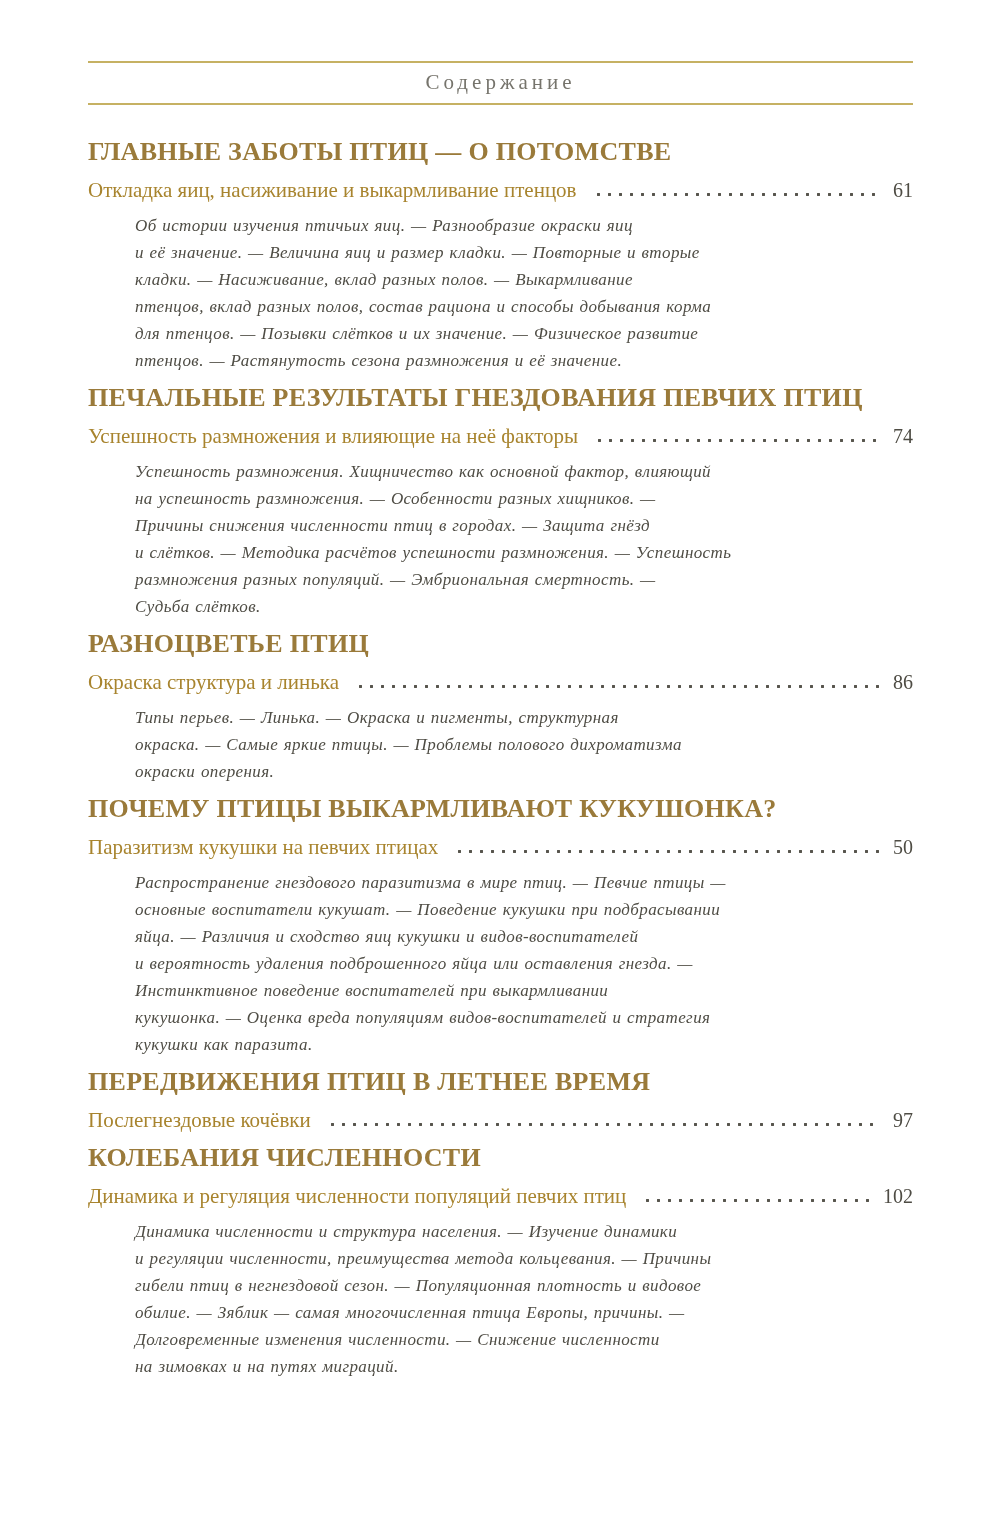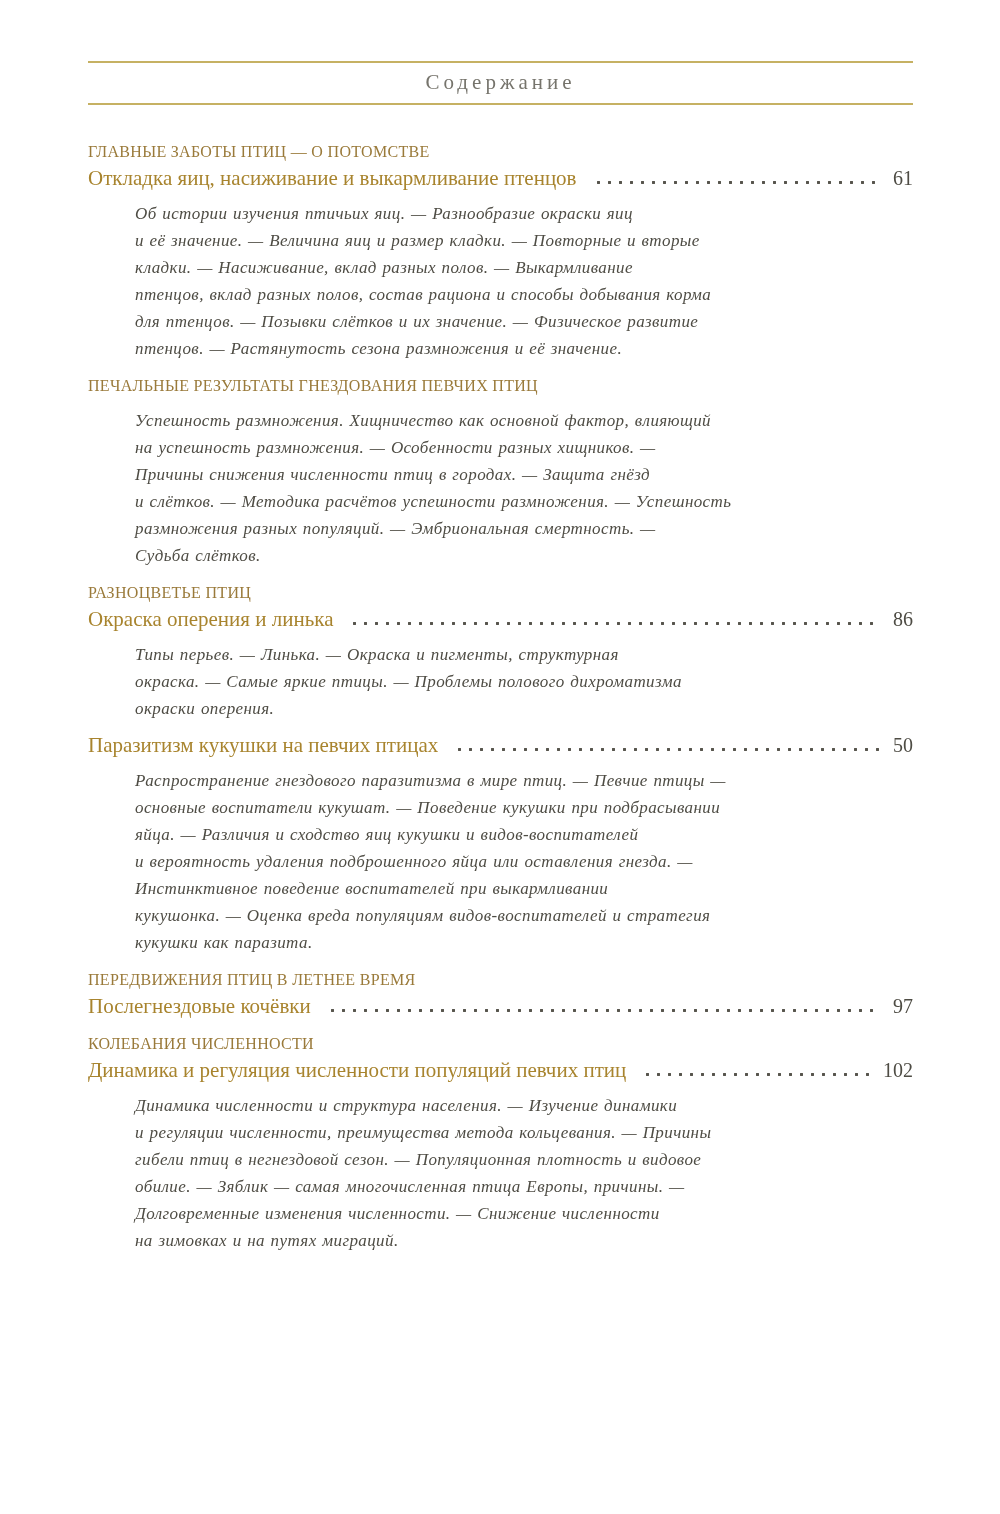--- a/index.html
+++ b/index.html
@@ -34,35 +34,36 @@
     letter-spacing: 4px;
     color: var(--header-text);
   }
   .toc {
     margin-top: 33px;
   }
   .toc-section {
     margin-bottom: 10px;
   }
   .sec-title {
-    font-size: 16px;
-    font-weight: normal;
+    font-size: 26px;
+    font-weight: bold;
     line-height: 27px;
     letter-spacing: 0.3px;
     color: var(--section-title);
   }
   .sec-sub-row {
     display: flex;
     align-items: baseline;
     line-height: 27px;
   }
   .sub-text {
     font-size: 21px;
     color: var(--section-subtitle);
     white-space: nowrap;
+    margin-top: 12px;
   }
   .leader {
     flex: 1 1 auto;
     align-self: stretch;
     margin: 0 12px 0 16px;
     background-image: radial-gradient(circle, var(--dot) 1.4px, rgba(0,0,0,0) 1.6px);
     background-size: 11px 5px;
     background-repeat: repeat-x;
     background-position: left calc(100% - 7px);
   }
@@ -104,41 +105,47 @@
         <p class="sec-desc">Об истории изучения птичьих яиц. — Разнообразие окраски яиц
 и её значение. — Величина яиц и размер кладки. — Повторные и вторые
 кладки. — Насиживание, вклад разных полов. — Выкармливание
 птенцов, вклад разных полов, состав рациона и способы добывания корма
 для птенцов. — Позывки слётков и их значение. — Физическое развитие
 птенцов. — Растянутость сезона размножения и её значение.</p>
       </section>
 
       <section class="toc-section">
         <h2 class="sec-title">ПЕЧАЛЬНЫЕ РЕЗУЛЬТАТЫ ГНЕЗДОВАНИЯ ПЕВЧИХ ПТИЦ</h2>
+        <div class="sec-sub-row">
+          <span class="sub-text">Успешность размножения и влияющие на неё факторы</span>
+          <span class="leader"></span>
+          <span class="pagenum">74</span>
+        </div>
         <p class="sec-desc">Успешность размножения. Хищничество как основной фактор, влияющий
 на успешность размножения. — Особенности разных хищников. —
 Причины снижения численности птиц в городах. — Защита гнёзд
 и слётков. — Методика расчётов успешности размножения. — Успешность
 размножения разных популяций. — Эмбриональная смертность. —
 Судьба слётков.</p>
       </section>
 
       <section class="toc-section">
         <h2 class="sec-title">РАЗНОЦВЕТЬЕ ПТИЦ</h2>
         <div class="sec-sub-row">
-          <span class="sub-text">Окраска оперения и линька</span>
+          <span class="sub-text">Окраска структура и линька</span>
           <span class="leader"></span>
           <span class="pagenum">86</span>
         </div>
         <p class="sec-desc">Типы перьев. — Линька. — Окраска и пигменты, структурная
 окраска. — Самые яркие птицы. — Проблемы полового дихроматизма
 окраски оперения.</p>
       </section>
 
       <section class="toc-section">
+        <h2 class="sec-title">ПОЧЕМУ ПТИЦЫ ВЫКАРМЛИВАЮТ КУКУШОНКА?</h2>
         <div class="sec-sub-row">
           <span class="sub-text">Паразитизм кукушки на певчих птицах</span>
           <span class="leader"></span>
           <span class="pagenum">50</span>
         </div>
         <p class="sec-desc">Распространение гнездового паразитизма в мире птиц. — Певчие птицы —
 основные воспитатели кукушат. — Поведение кукушки при подбрасывании
 яйца. — Различия и сходство яиц кукушки и видов-воспитателей
 и вероятность удаления подброшенного яйца или оставления гнезда. —
 Инстинктивное поведение воспитателей при выкармливании

